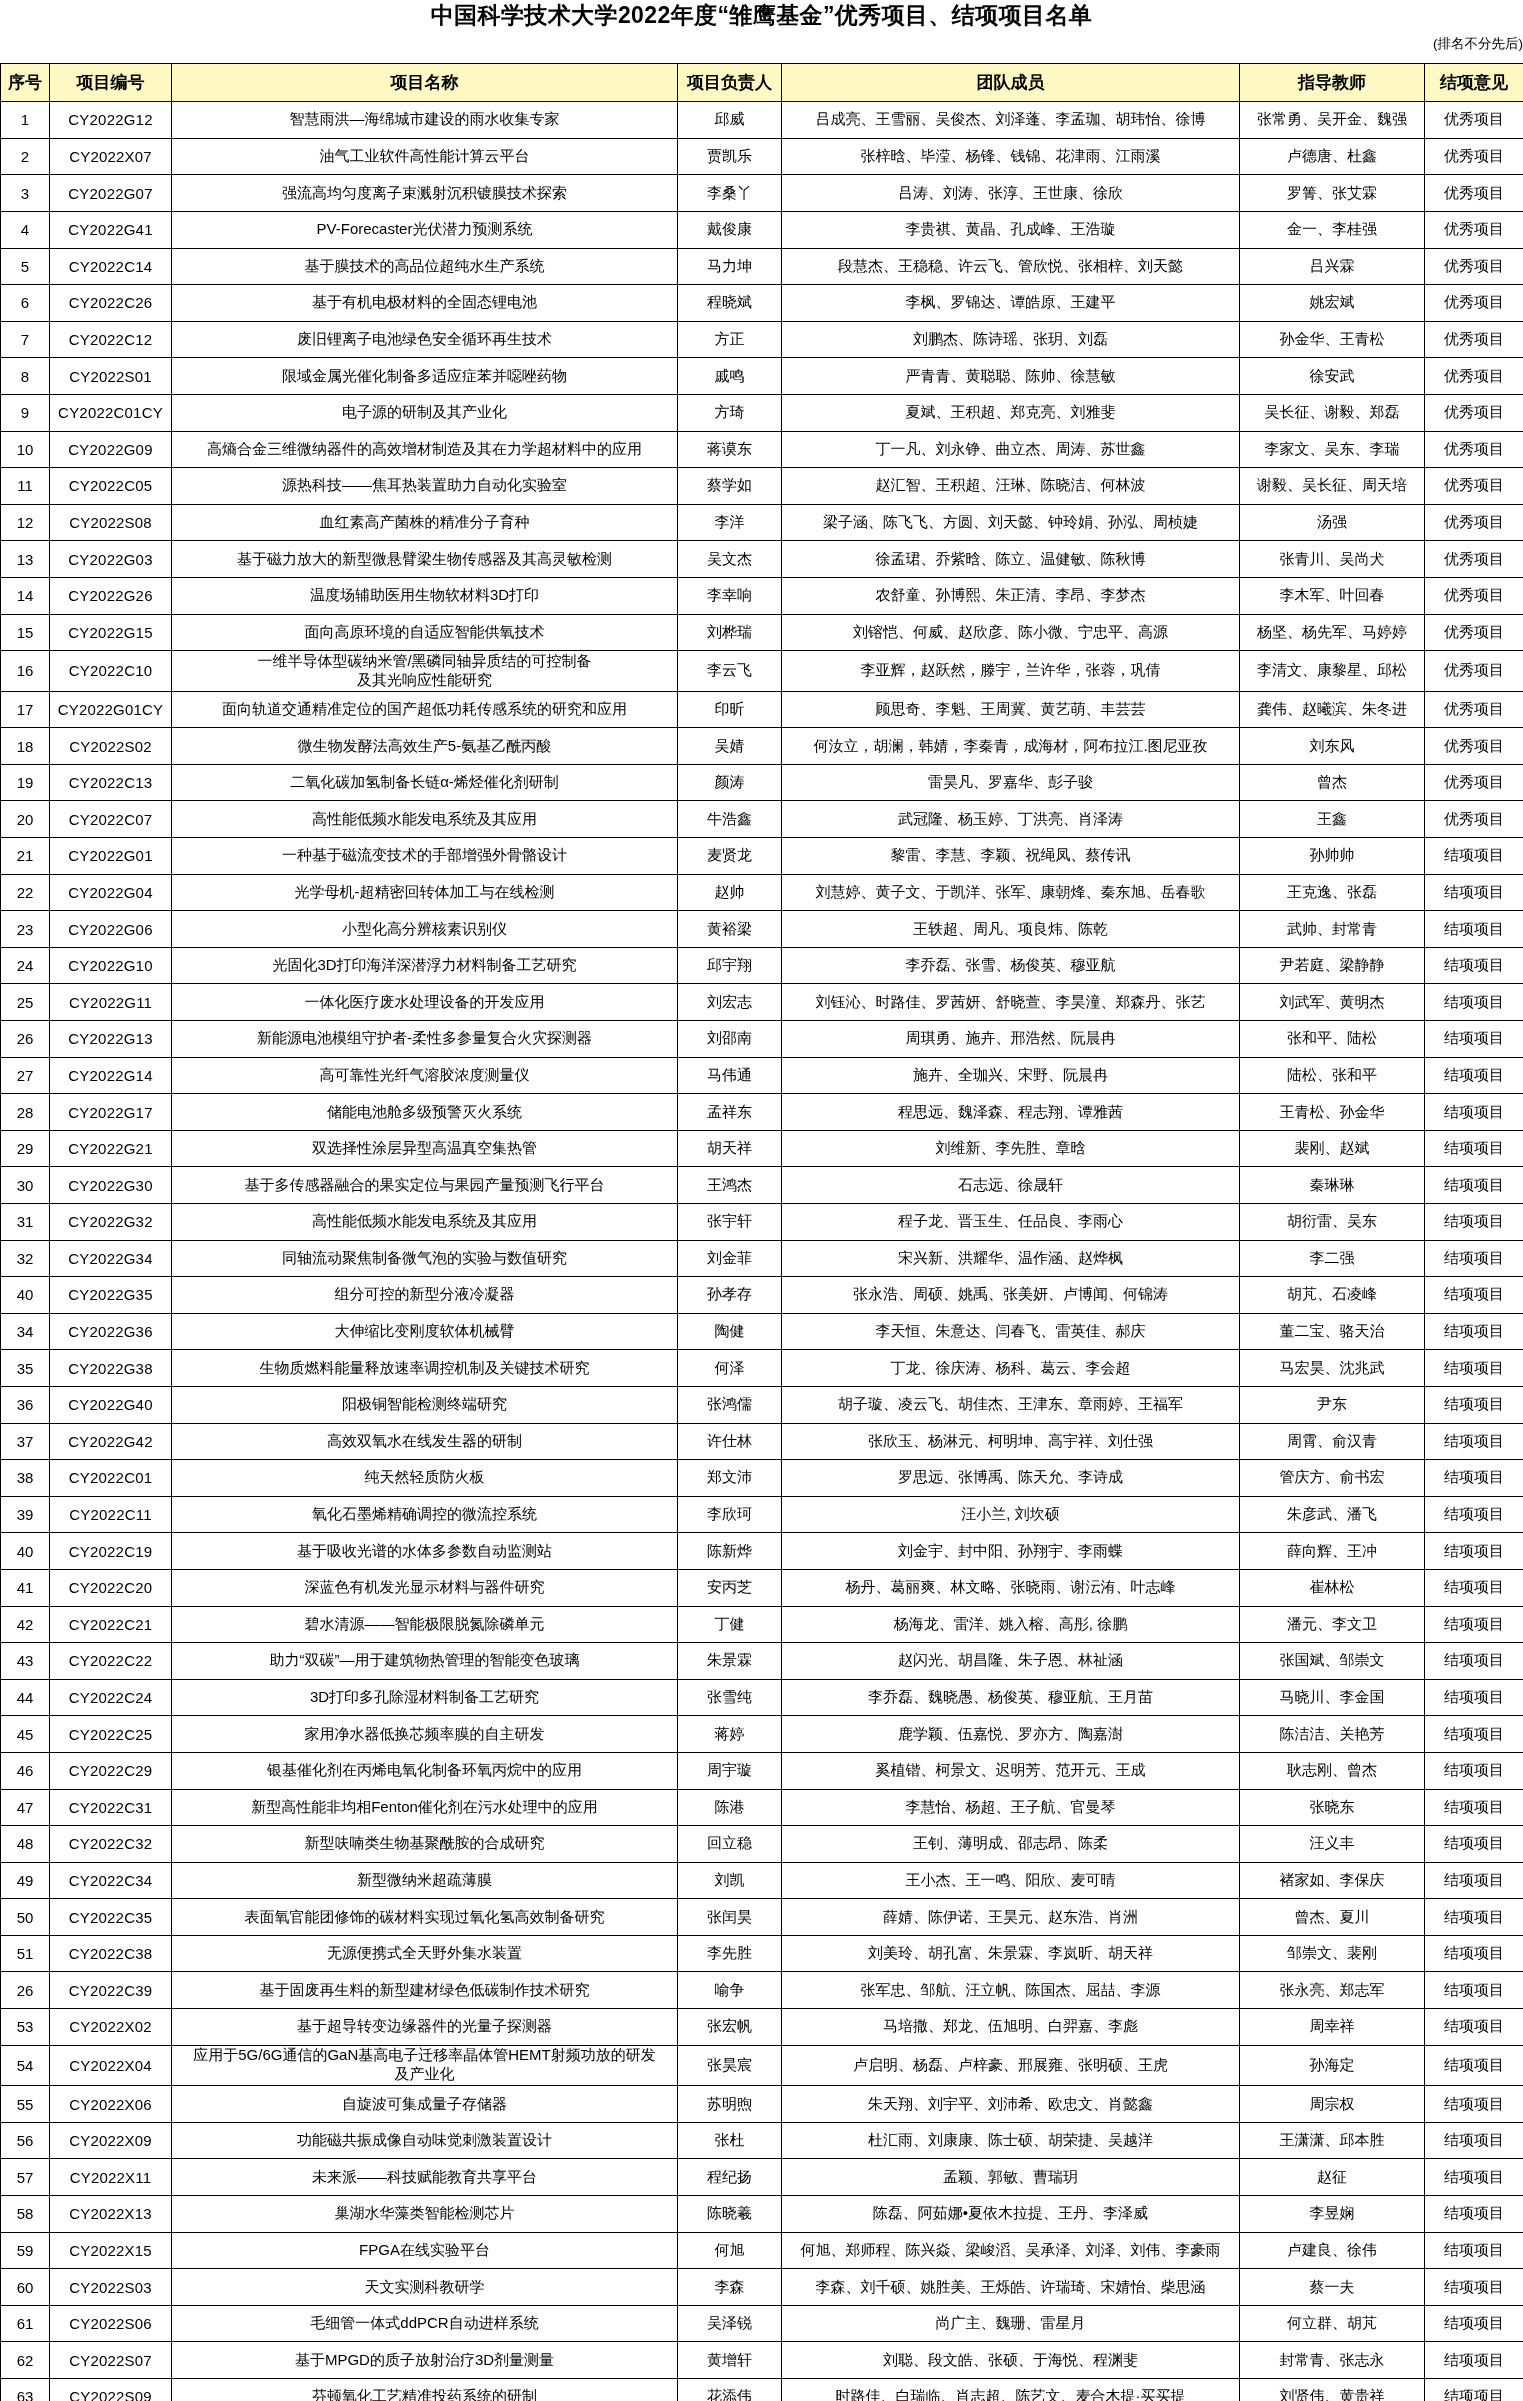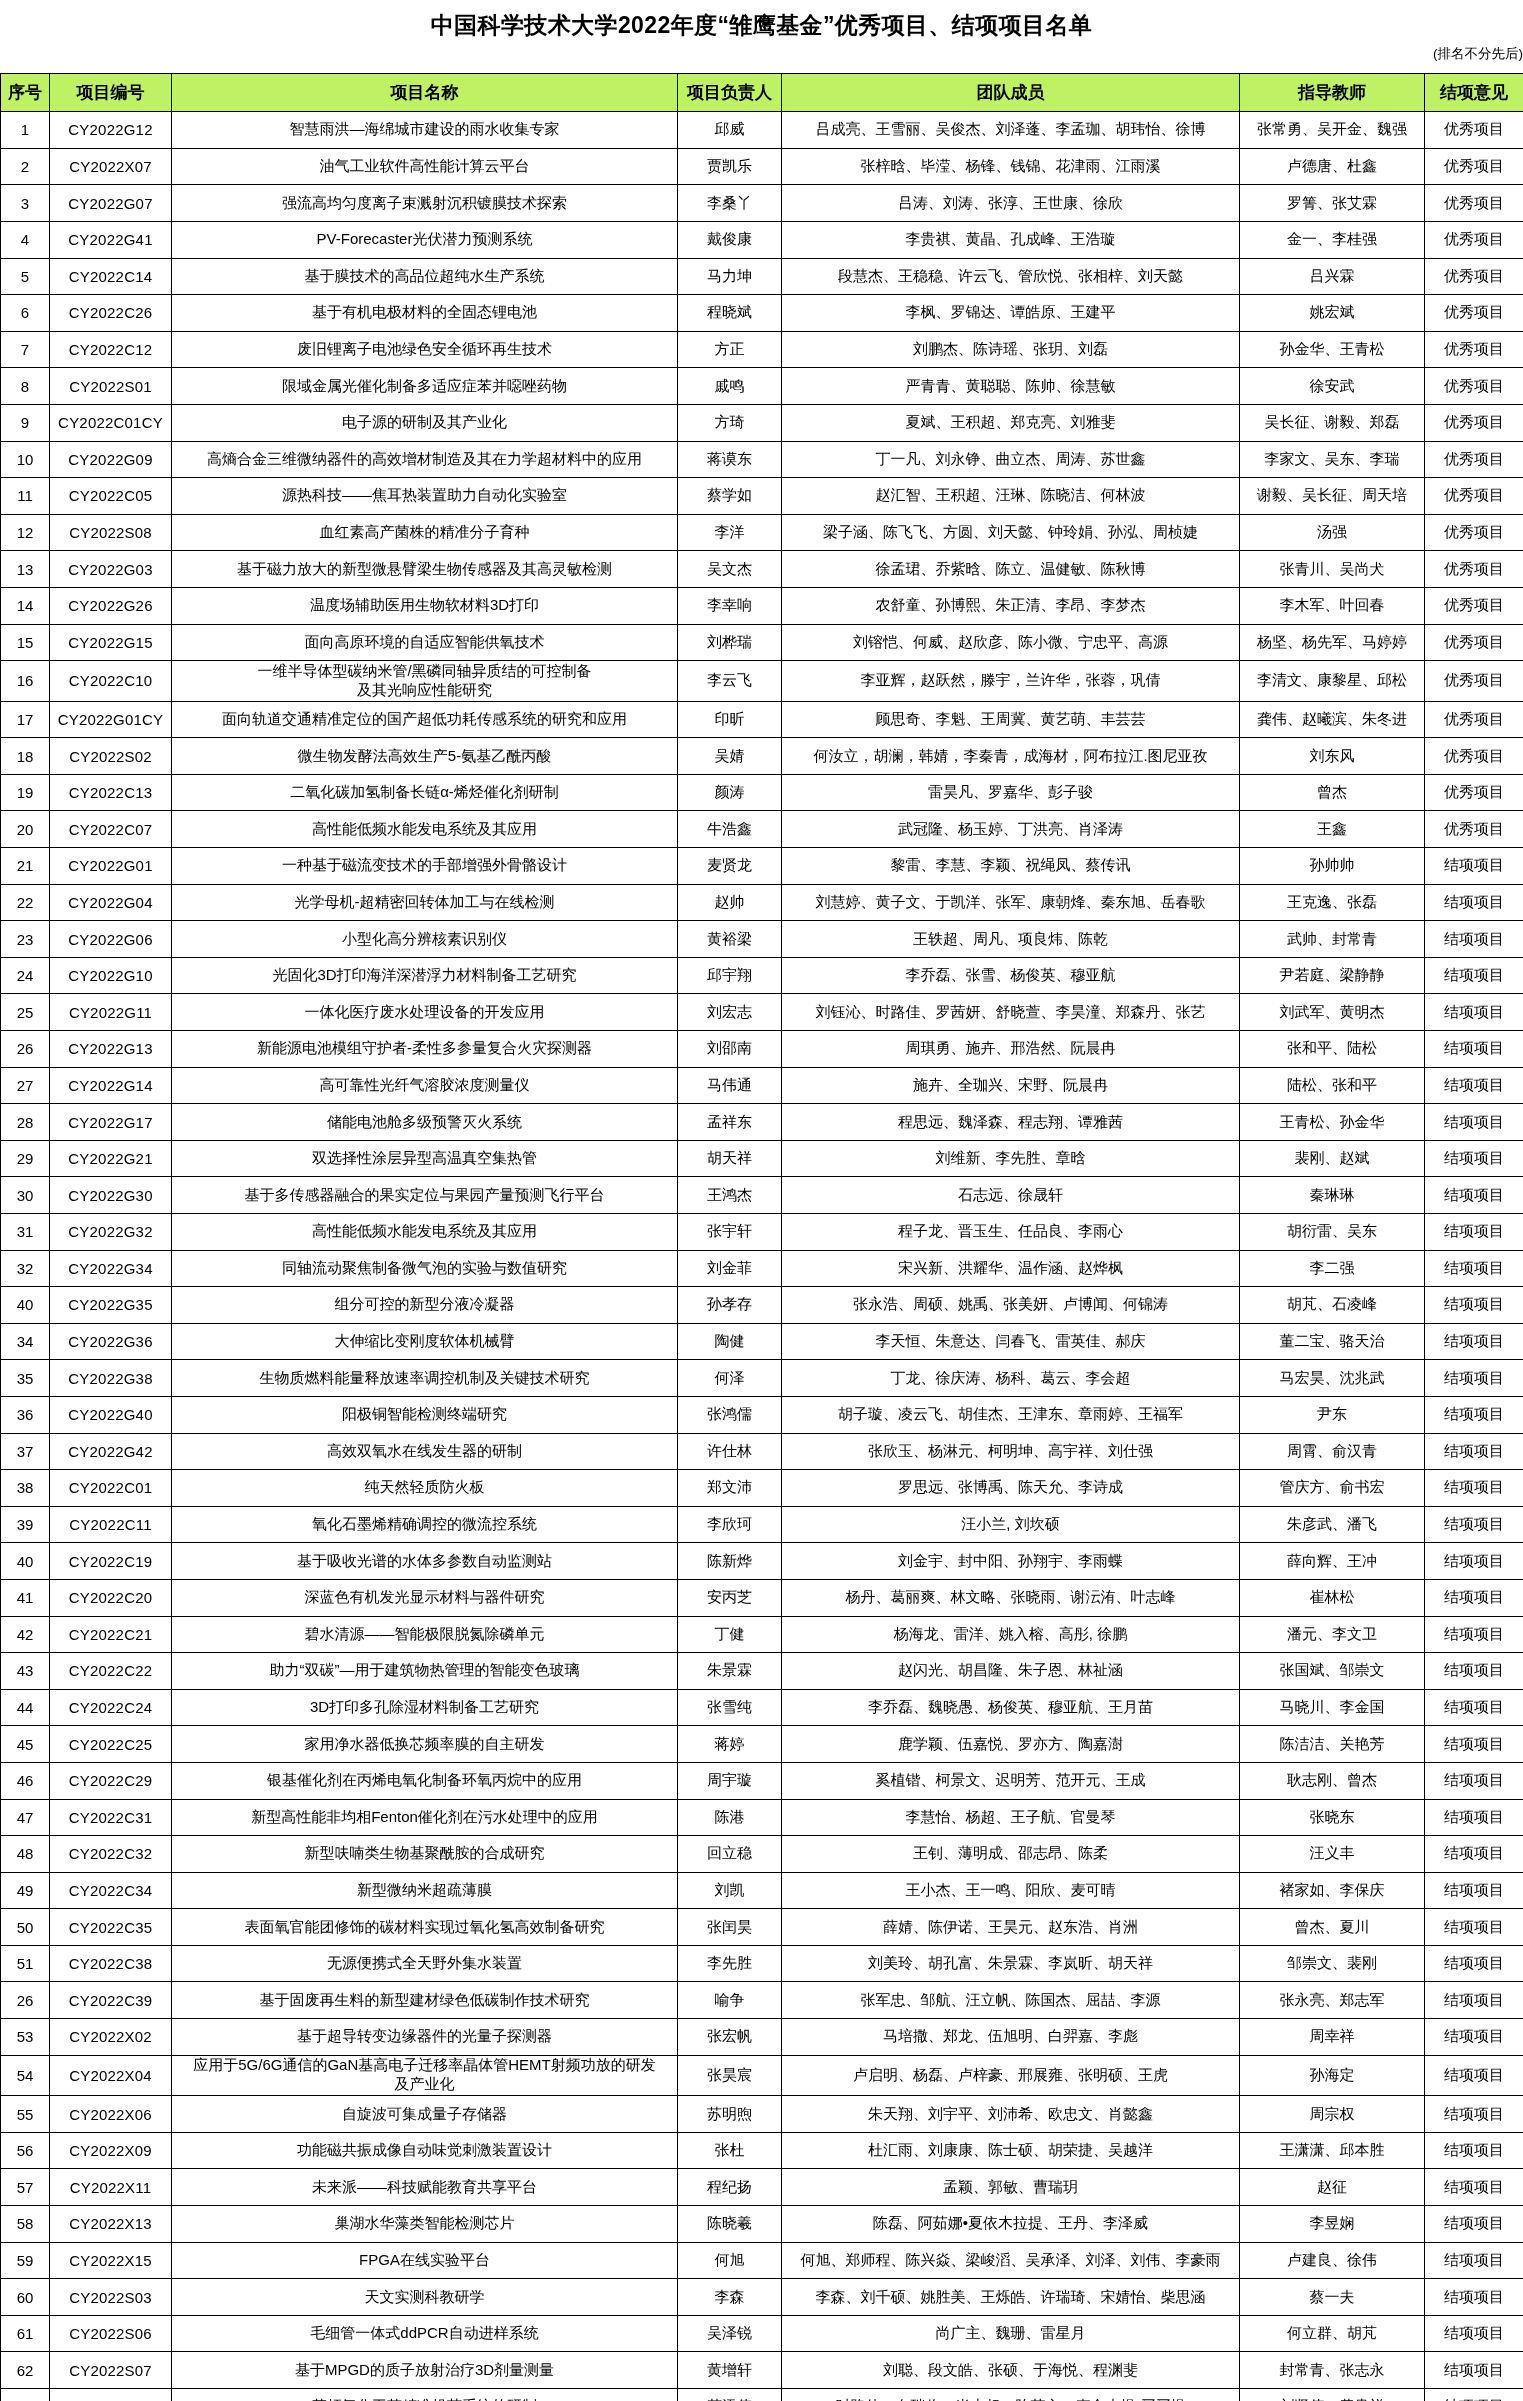--- a/index.html
+++ b/index.html
@@ -6,36 +6,36 @@
   body {
     width:1523px;
     font-family:"Liberation Sans", "DejaVu Sans", sans-serif;
     color:#000;
   }
   .sheet { width:1523px; background:#fff; }
   .title {
     text-align:center;
     font-weight:bold;
     font-size:23px;
-    padding-top:10px;
+    padding-top:0;
     letter-spacing:0.4px;
   }
   .subtitle {
     text-align:right;
     font-size:13.5px;
     margin-top:4.2px;
     margin-bottom:10px;
   }
   table.projects {
     border-collapse:collapse;
     table-layout:fixed;
     width:1523px;
   }
   table.projects th {
-    background:#bef264;
+    background:#fef9c3;
     border:1.3px solid #000;
     font-size:17px;
     font-weight:bold;
     height:37px;
     padding:0 1.7px;
   }
   table.projects td {
     border:0.8px solid #000;
     text-align:center;
     vertical-align:middle;

